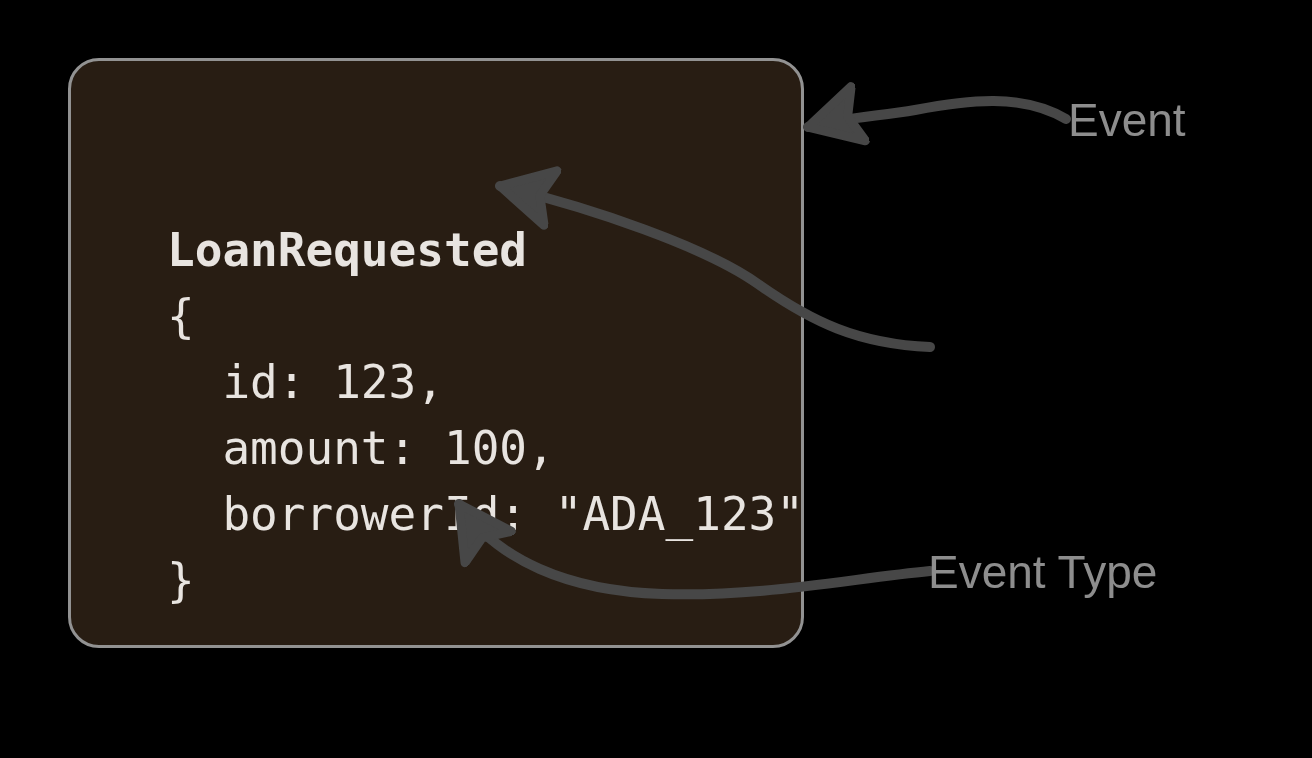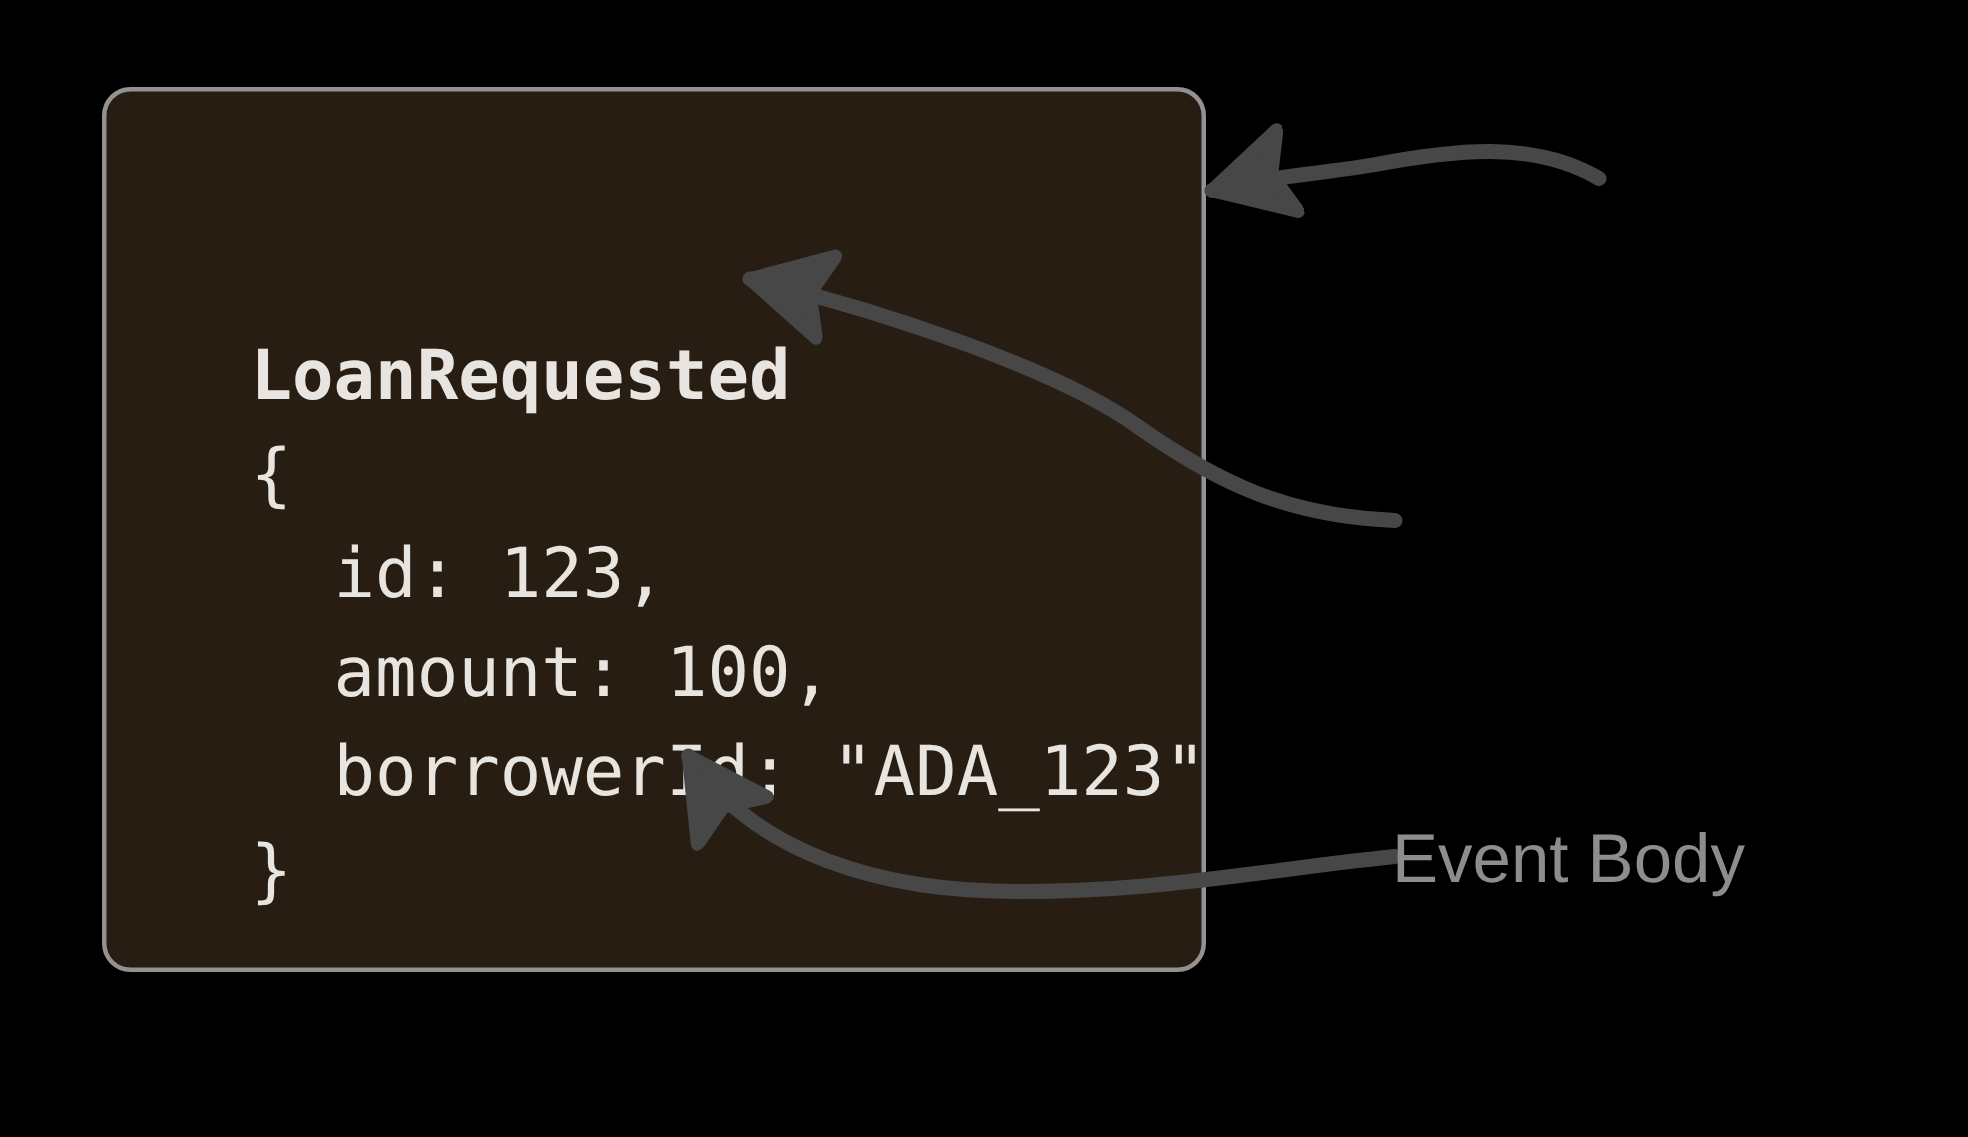--- a/index.html
+++ b/index.html
@@ -18,21 +18,21 @@
     background: #000000;
   }
   .event-box {
     position: absolute;
     left: 68px;
     top: 58px;
     width: 730px;
     height: 584px;
     background: #281d13;
     border: 3px solid #929292;
-    border-radius: 19px;
+    border-radius: 31px;
     z-index: 1;
   }
   .code-block {
     position: absolute;
     left: 96px;
     top: 156px;
     z-index: 2;
     font-family: "DejaVu Sans Mono", monospace;
     font-size: 46px;
     line-height: 66px;
@@ -96,17 +96,18 @@
       </marker>
     </defs>
 
     <path d="M 1066 119 C 1022 93, 968 100, 915 110 C 880 116, 842 118, 808 127" fill="none" stroke="#474747" stroke-width="10" stroke-linecap="round" marker-end="url(#arrowhead)"></path>
 
     <path d="M 930 347 C 858 344, 812 322, 758 284 C 706 247, 592 208, 500 186" fill="none" stroke="#474747" stroke-width="10" stroke-linecap="round" marker-end="url(#arrowhead)"></path>
 
     <path d="M 930 571 C 848 579, 762 597, 662 594 C 568 591, 497 560, 459 504" fill="none" stroke="#474747" stroke-width="10" stroke-linecap="round" marker-end="url(#arrowhead)"></path>
   </svg>
 
+  <span class="annotation event">Event</span>
 
 
-  <span class="annotation event-body">Event Body</span>
+  <span class="annotation event-body">Event Type</span>
 
 </div>
 
 </body></html>

